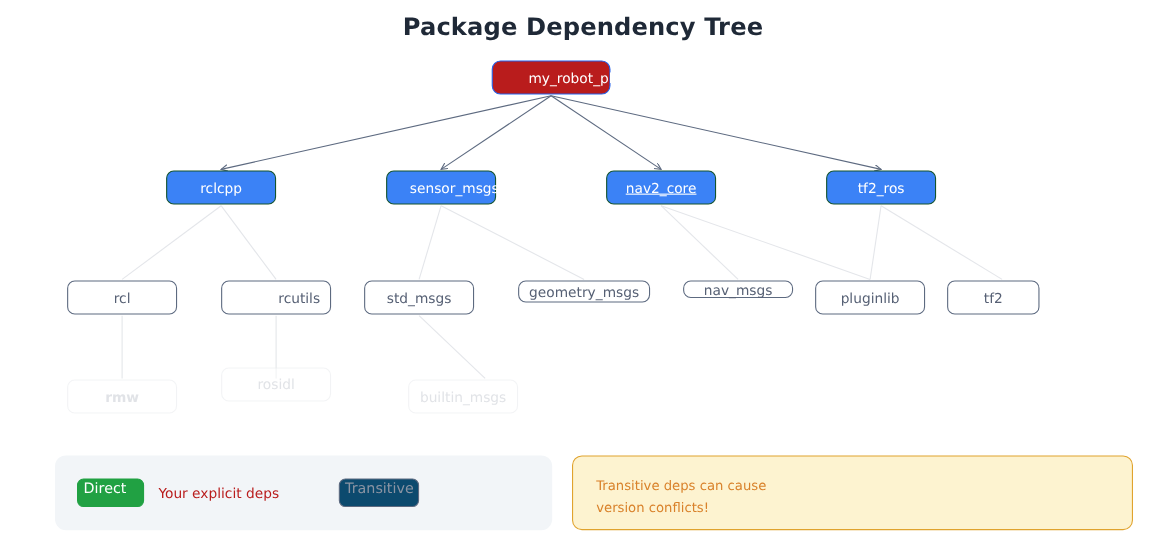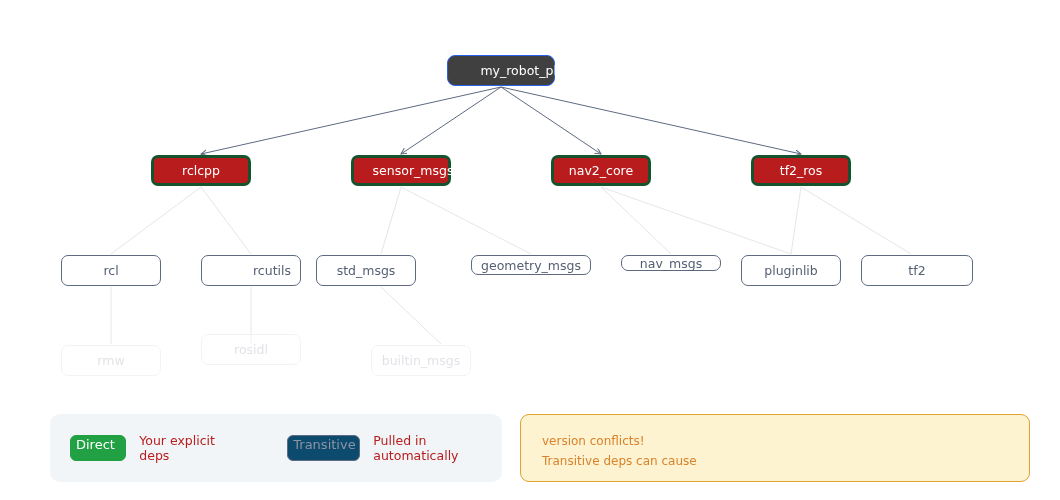--- a/index.html
+++ b/index.html
@@ -42,30 +42,30 @@
     position: absolute;
     box-sizing: border-box;
     display: flex;
     align-items: center;
     justify-content: center;
     border-radius: 7px;
     font-size: 12.5px;
     white-space: nowrap;
   }
   .node.root {
-    background: #404040;
+    background: #b91c1c;
     color: #ffffff;
     border: 1px solid #2563eb;
     border-radius: 8px;
     padding-left: 47px;
   }
   .node.direct {
-    background: #b91c1c;
+    background: #3b82f6;
     color: #ffffff;
-    border: 3px solid #14532d;
+    border: 1px solid #14532d;
   }
   .node.transitive {
     background: #ffffff;
     color: #566074;
     border: 1.2px solid #5d6a80;
   }
   .node.faded {
     background: #ffffff;
     color: #c9cdd4;
     border: 1.2px solid #e9ebee;
@@ -137,20 +137,21 @@
     font-size: 12px;
     color: #d9822b;
     line-height: 20px;
   }
 </style>
 </head>
 <body>
 
 <div id="canvas">
 
+  <div class="title">Package Dependency Tree</div>
 
   <svg id="edges" width="1060" height="500">
     <defs>
       <marker id="arrow-strong" markerWidth="7" markerHeight="7" refX="6" refY="3" orient="auto">
         <path d="M0,0 L6,3 L0,6" fill="none" stroke="#5d6a80" stroke-width="1"></path>
       </marker>
     </defs>
     <g id="edges-faint">
         <line x1="201" y1="187" x2="111" y2="254" stroke="#e4e6ea" stroke-width="1"></line>
         <line x1="201" y1="187" x2="251" y2="254" stroke="#e4e6ea" stroke-width="1"></line>
@@ -169,42 +170,41 @@
         <line x1="501" y1="87" x2="401" y2="154" stroke="#5d6a80" stroke-width="1" marker-end="url(#arrow-strong)"></line>
         <line x1="501" y1="87" x2="601" y2="154" stroke="#5d6a80" stroke-width="1" marker-end="url(#arrow-strong)"></line>
         <line x1="501" y1="87" x2="801" y2="154" stroke="#5d6a80" stroke-width="1" marker-end="url(#arrow-strong)"></line>
       </g>
   </svg>
 
   <div id="nodes">
       <div class="node root" style="left: 447px; top: 55px; width: 108px; height: 31px;">my_robot_pkg</div>
       <div class="node direct" style="left: 151px; top: 155px; width: 100px; height: 31px;">rclcpp</div>
       <div class="node direct" style="left: 351px; top: 155px; width: 100px; height: 31px; padding-left: 24px;">sensor_msgs</div>
-      <div class="node direct" style="left: 551px; top: 155px; width: 100px; height: 31px;">nav2_core</div>
+      <div class="node direct" style="left: 551px; top: 155px; width: 100px; height: 31px; text-decoration: underline;">nav2_core</div>
       <div class="node direct" style="left: 751px; top: 155px; width: 100px; height: 31px;">tf2_ros</div>
       <div class="node transitive" style="left: 61px; top: 255px; width: 100px; height: 31px;">rcl</div>
       <div class="node transitive" style="left: 201px; top: 255px; width: 100px; height: 31px; padding-left: 42px;">rcutils</div>
-      <div class="node transitive" style="left: 316px; top: 255px; width: 100px; height: 31px;">std_msgs</div>
+      <div class="node transitive" style="left: 331px; top: 255px; width: 100px; height: 31px;">std_msgs</div>
       <div class="node transitive" style="left: 471px; top: 255px; width: 120px; height: 20px;">geometry_msgs</div>
       <div class="node transitive" style="left: 621px; top: 255px; width: 100px; height: 16px; text-align: right;">nav_msgs</div>
       <div class="node transitive" style="left: 741px; top: 255px; width: 100px; height: 31px;">pluginlib</div>
-      <div class="node transitive" style="left: 861px; top: 255px; width: 112px; height: 31px;">tf2</div>
-      <div class="node faded" style="left: 61px; top: 345px; width: 100px; height: 31px;">rmw</div>
+      <div class="node transitive" style="left: 861px; top: 255px; width: 84px; height: 31px;">tf2</div>
+      <div class="node faded" style="left: 61px; top: 345px; width: 100px; height: 31px; font-weight: bold;">rmw</div>
       <div class="node faded" style="left: 201px; top: 334px; width: 100px; height: 31px;">rosidl</div>
       <div class="node faded" style="left: 371px; top: 345px; width: 100px; height: 31px;">builtin_msgs</div>
     </div>
 
   <div class="legend-panel">
     <div class="legend-row">
       <div class="chip direct-chip">Direct</div>
       <div class="legend-text">Your explicit deps</div>
       <div class="legend-gap"></div>
       <div class="chip transitive-chip">Transitive</div>
-      <div class="legend-text">Pulled in automatically</div>
     </div>
   </div>
 
   <div class="warn-box">
+    <div class="warn-line">Transitive deps can cause</div>
     <div class="warn-line">version conflicts!</div>
-    <div class="warn-line">Transitive deps can cause</div>
   </div>
 
 </div>
 
 </body></html>

